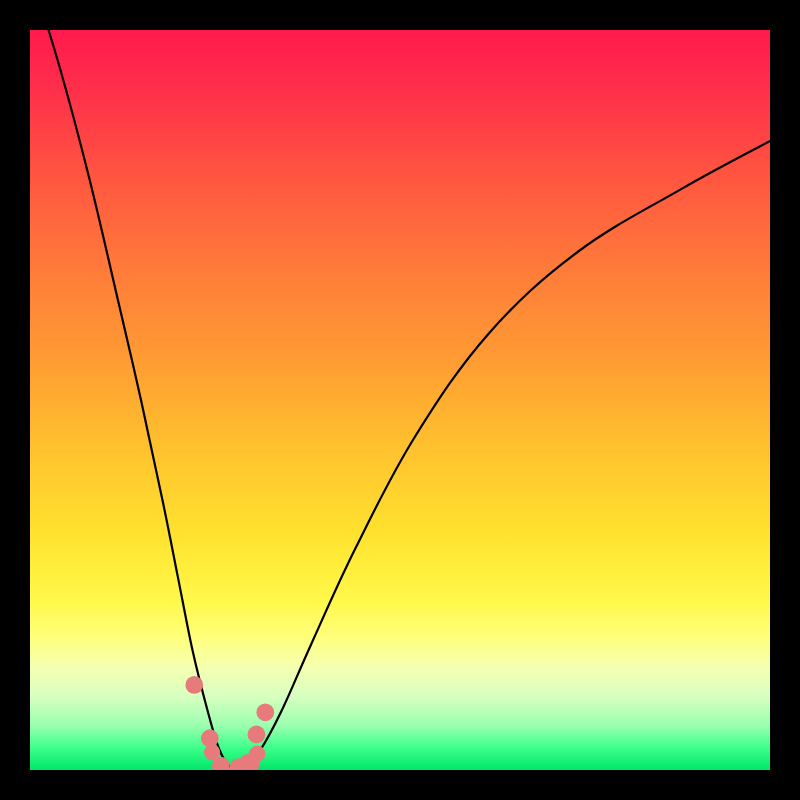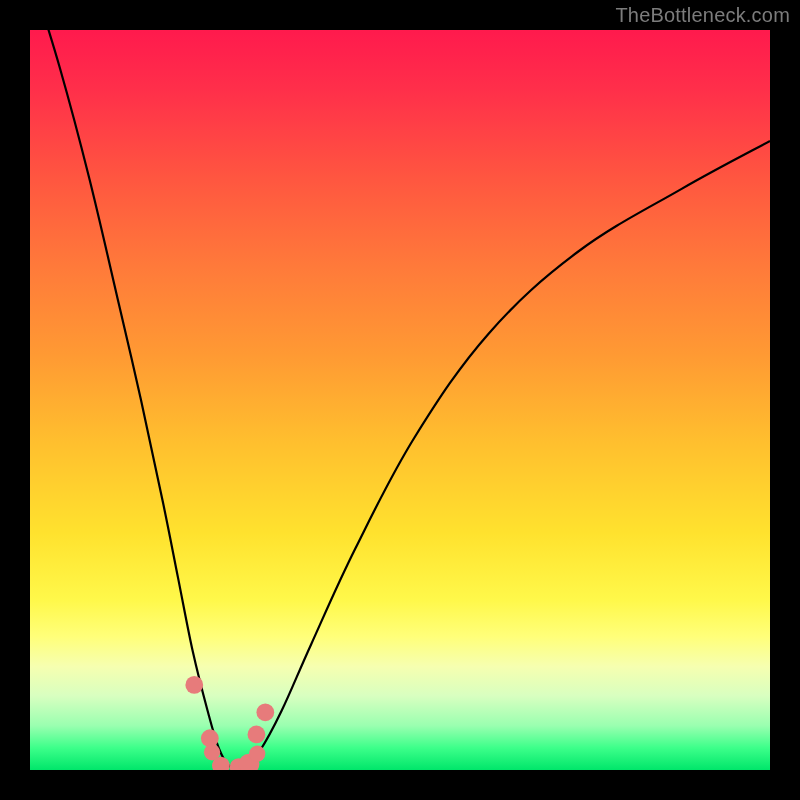--- a/index.html
+++ b/index.html
@@ -78,14 +78,13 @@
           <circle cx="182.04" cy="722.24" r="8.14" fill="#e77b7b" stroke="#b94f4f" stroke-width="0"></circle>
           <circle cx="190.92" cy="735.56" r="8.88" fill="#e77b7b" stroke="#b94f4f" stroke-width="0"></circle>
           <circle cx="208.68" cy="737.04" r="8.88" fill="#e77b7b" stroke="#b94f4f" stroke-width="0"></circle>
           <circle cx="219.04" cy="734.08" r="10.36" fill="#e77b7b" stroke="#b94f4f" stroke-width="0"></circle>
           <circle cx="227.18" cy="723.72" r="8.14" fill="#e77b7b" stroke="#b94f4f" stroke-width="0"></circle>
           <circle cx="226.44" cy="704.48" r="8.88" fill="#e77b7b" stroke="#b94f4f" stroke-width="0"></circle>
           <circle cx="235.32" cy="682.28" r="8.88" fill="#e77b7b" stroke="#b94f4f" stroke-width="0"></circle>
         </g>
     </svg>
   </div>
-  <div class="watermark">TheBottleneck.com</div>
 </div>
 
 </body></html>

